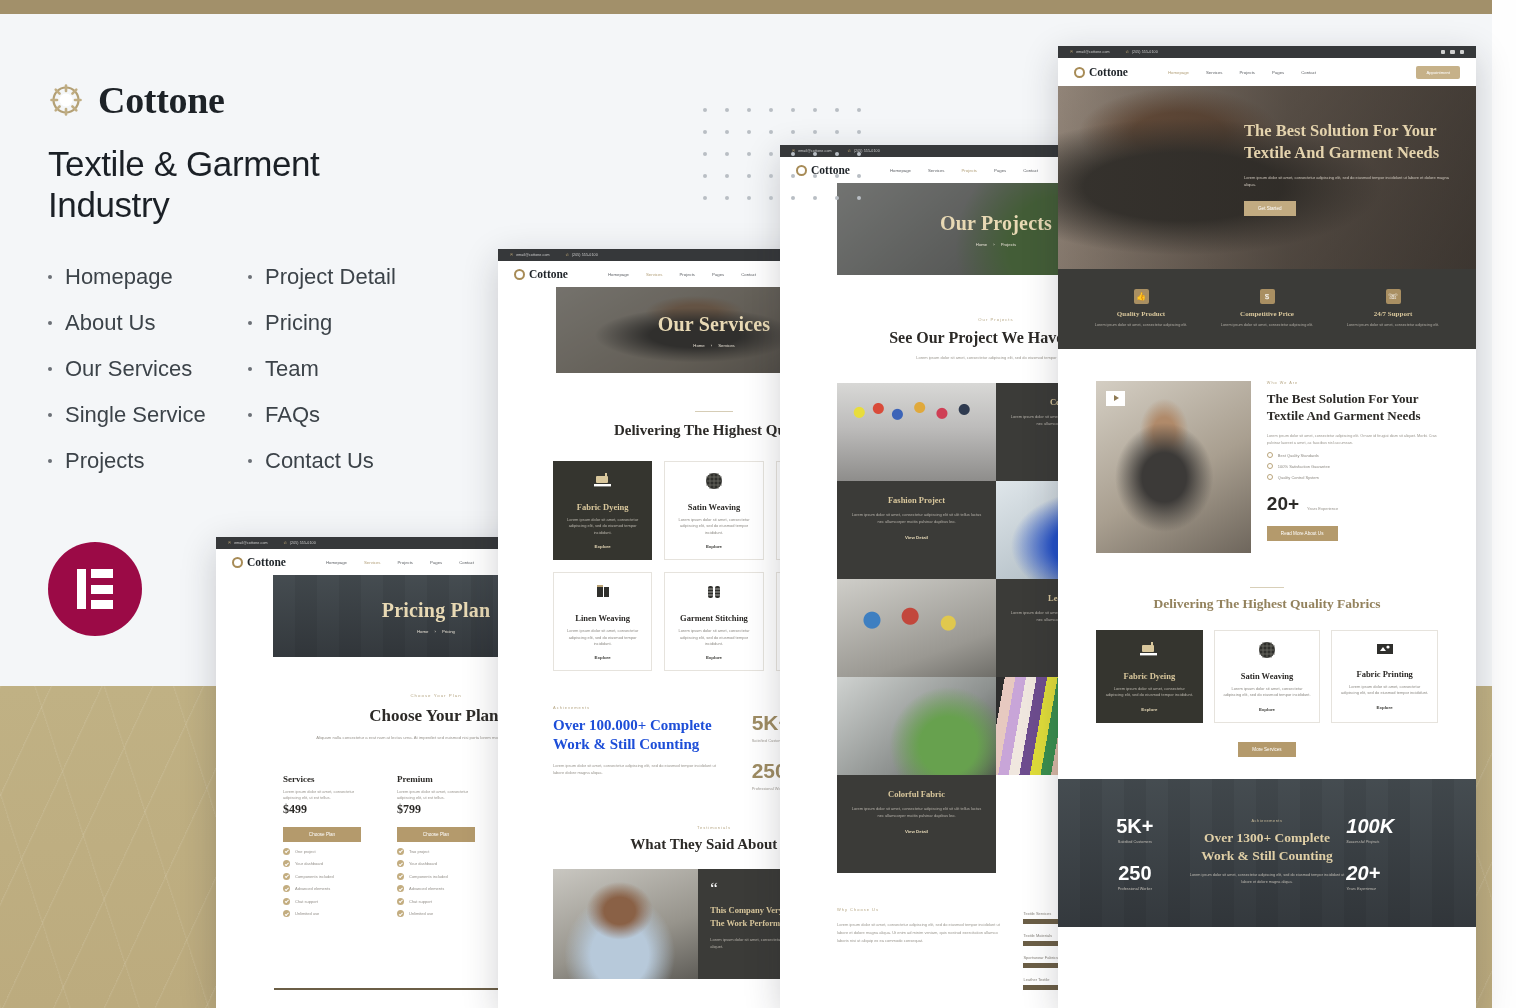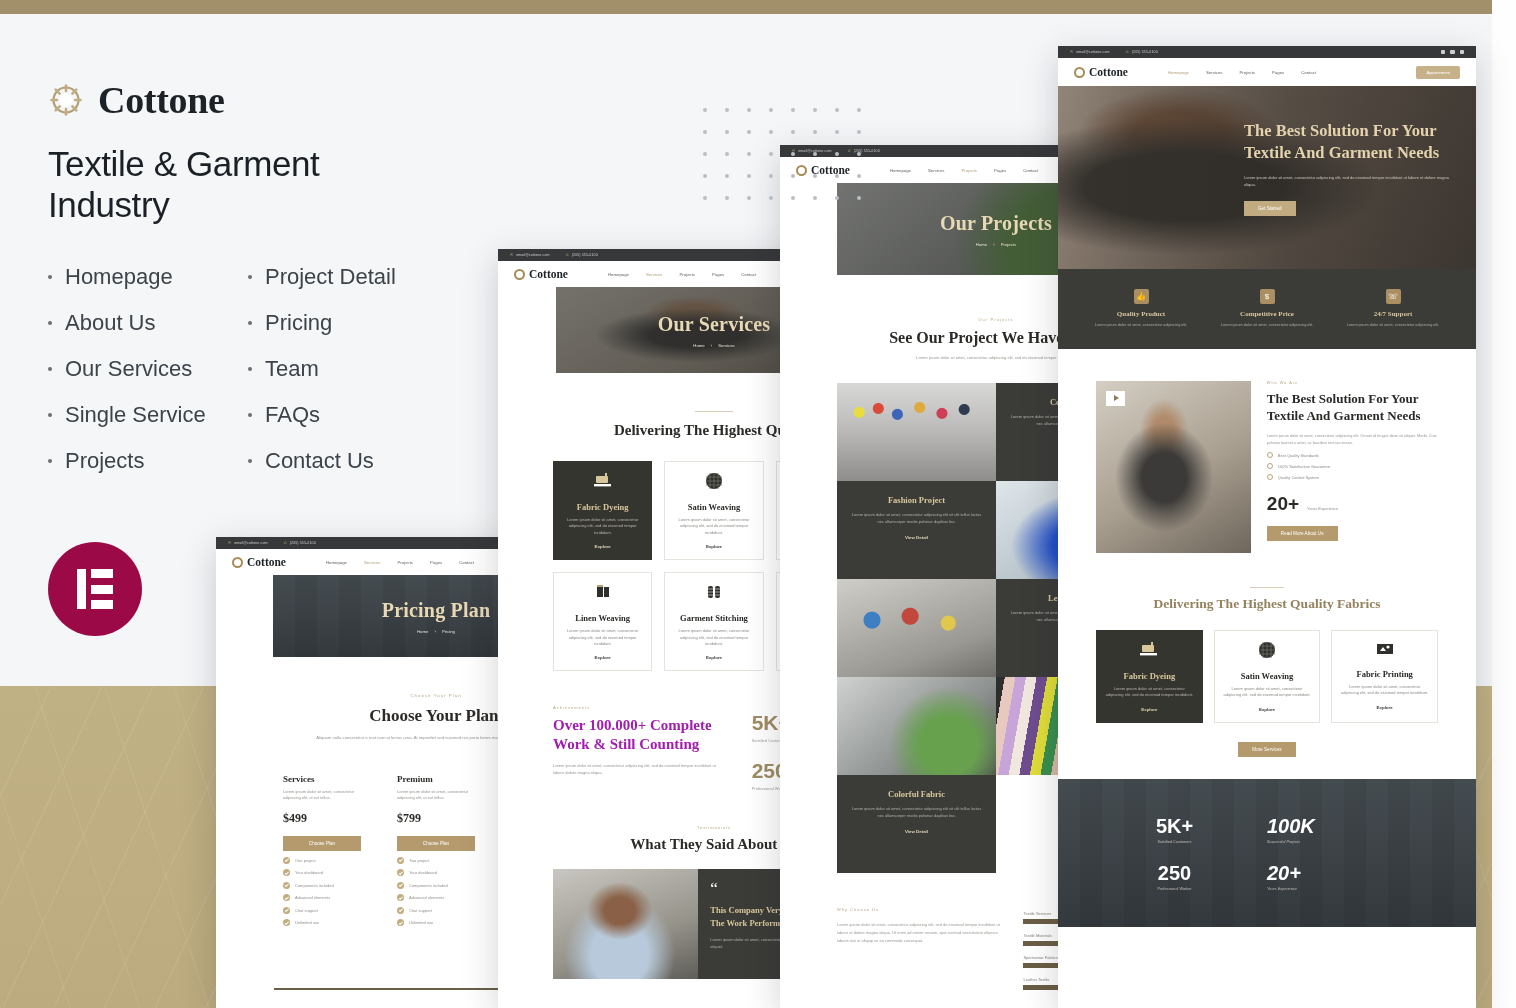--- a/index.html
+++ b/index.html
@@ -121,21 +121,21 @@
   .chk { width:6px; height:6px; border-radius:50%; border:1px solid #b9a47b; flex:none;}
   .chk-txt { font-size:4px; color:#8c8881; }
 
   .prog-label { font-size:4px; color:#86827b; }
   .prog-bar { height:5px; background:#e3dfd6; margin-top:3px; position:relative; }
   .prog-fill { position:absolute; left:0; top:0; bottom:0; background:#6b5e46; }
 
   .plan { padding:10px 9px; }
   .plan-name { font-family:"Liberation Serif", serif; font-weight:700; font-size:9px; color:#2c2a27; }
   .plan-text { font-size:4px; line-height:1.7; color:#97938c; margin-top:5px; }
-  .plan-price { font-family:"Liberation Serif", serif; font-weight:700; font-size:12px; color:#2c2a27; margin-top:9px; }
+  .plan-price { font-family:"Liberation Serif", serif; font-weight:700; font-size:12px; color:#2c2a27; }
   .plan-feat { display:flex; align-items:center; gap:5px; margin-top:5.5px; }
   .plan-feat .tick { width:7px; height:7px; border-radius:50%; background:#c3ad80; flex:none; position:relative;}
   .plan-feat .tick::after { content:""; position:absolute; left:2px; top:2.6px; width:2.6px; height:1.3px; border-left:1px solid #fff; border-bottom:1px solid #fff; transform:rotate(-45deg);}
   .plan-feat span.t { font-size:4px; color:#94908a; }
 
   .stat-num { font-family:"Liberation Sans", sans-serif; font-weight:700; }
 </style>
 </head>
 <body>
 
@@ -523,21 +523,21 @@
       </span>
       <div class="c-title">Cotton Weaving</div>
       <div class="c-text">Lorem ipsum dolor sit amet, consectetur adipiscing elit, sed do eiusmod tempor incididunt.</div>
       <div class="c-link">Explore</div>
     </div>
   </div>
 
   <div style="display:flex; gap:26px; padding:34px 55px 0;">
     <div style="flex:1.4;">
       <div class="sec-sub" style="text-align:left;font-size:4px;">Achievements</div>
-      <div style="font-family:'Liberation Serif',serif;font-weight:700;font-size:15px;line-height:1.25;color:#a21caf;margin-top:6px;">Over 100.000+ Complete Work &amp; Still Counting</div>
+      <div style="font-family:'Liberation Serif',serif;font-weight:700;font-size:15px;line-height:1.25;color:#1d4ed8;margin-top:6px;">Over 100.000+ Complete Work &amp; Still Counting</div>
       <div style="font-size:4px;line-height:1.9;color:#98948d;margin-top:8px;">Lorem ipsum dolor sit amet, consectetur adipiscing elit, sed do eiusmod tempor incididunt ut labore dolore magna aliqua.</div>
     </div>
     <div style="flex:1; padding-top:6px;">
       <div>
         <div class="stat-num" style="font-size:21px;color:#9e8c63;">5K+</div>
         <div style="font-size:4px;color:#a09c95;margin-top:3px;">Satisfied Customers</div>
       </div>
       <div style="margin-top:16px;">
         <div class="stat-num" style="font-size:21px;color:#9e8c63;">250</div>
         <div style="font-size:4px;color:#a09c95;margin-top:3px;">Professional Worker</div>
@@ -812,20 +812,25 @@
     <div style="flex:1; text-align:center;">
       <div>
         <div class="stat-num" style="font-size:20px;color:#fff;">5K+</div>
         <div style="font-size:3.8px;color:#c3bfb7;margin-top:2px;">Satisfied Customers</div>
       </div>
       <div style="margin-top:18px;">
         <div class="stat-num" style="font-size:20px;color:#fff;">250</div>
         <div style="font-size:3.8px;color:#c3bfb7;margin-top:2px;">Professional Worker</div>
       </div>
     </div>
+    <div style="flex:1.5; text-align:center;">
+      <div style="font-size:3.8px;color:#cdbf9d;letter-spacing:0.6px;">Achievements</div>
+      <div style="font-family:'Liberation Serif',serif;font-weight:700;font-size:13.5px;line-height:1.35;color:#e0cfa6;margin-top:6px;">Over 1300+ Complete Work &amp; Still Counting</div>
+      <div style="font-size:3.8px;line-height:1.95;color:#bdb9b1;margin-top:7px;">Lorem ipsum dolor sit amet, consectetur adipiscing elit, sed do eiusmod tempor incididunt ut labore et dolore magna aliqua.</div>
+    </div>
     <div style="flex:1; text-align:left;font-style:italic;">
       <div>
         <div class="stat-num" style="font-size:20px;color:#fff;">100K</div>
         <div style="font-size:3.8px;color:#c3bfb7;margin-top:2px;">Successful Projects</div>
       </div>
       <div style="margin-top:18px;">
         <div class="stat-num" style="font-size:20px;color:#fff;">20+</div>
         <div style="font-size:3.8px;color:#c3bfb7;margin-top:2px;">Years Experience</div>
       </div>
     </div>

